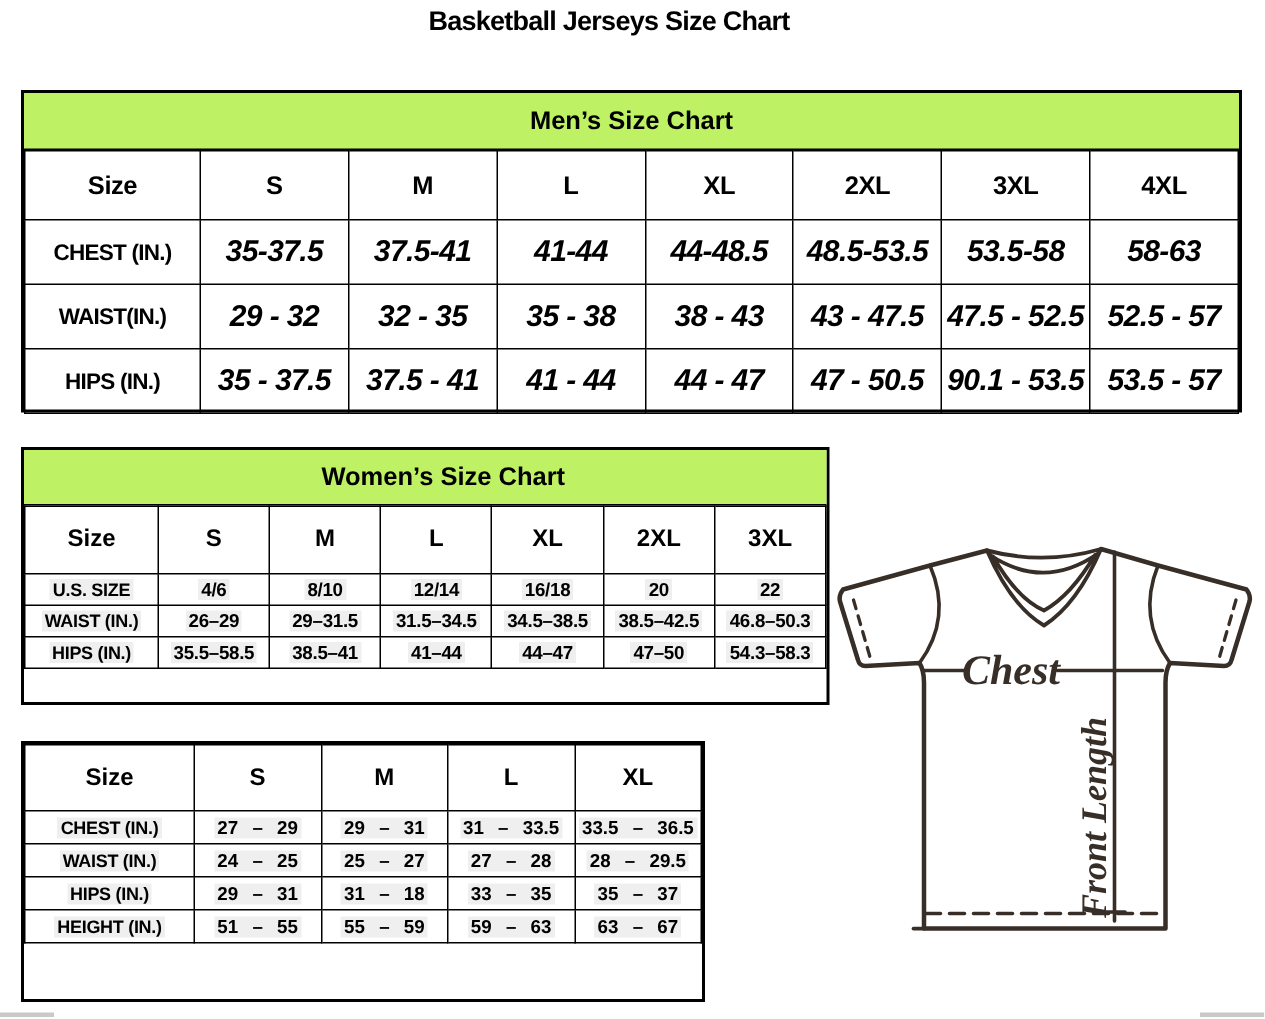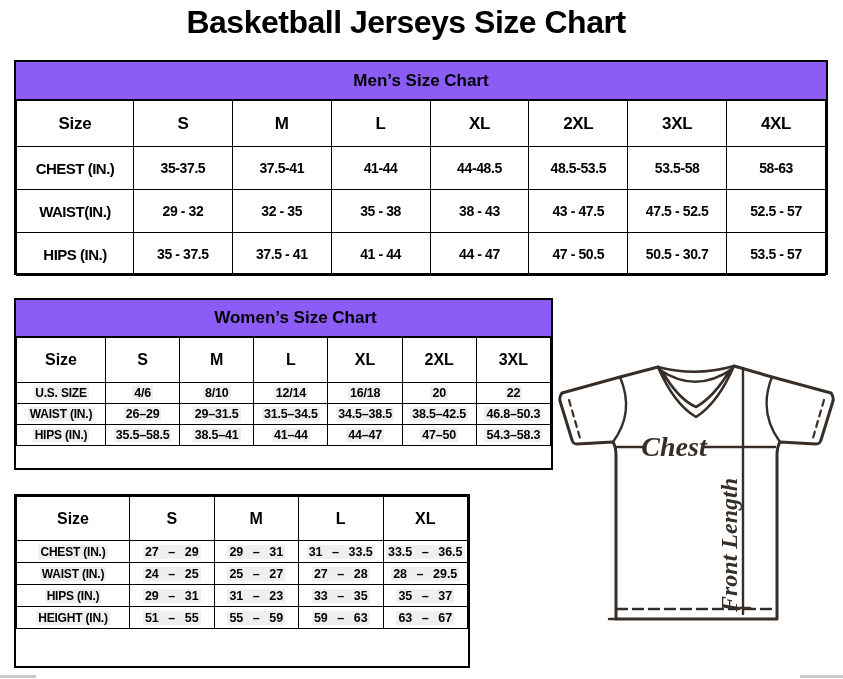--- a/index.html
+++ b/index.html
@@ -1,32 +1,32 @@
 <!DOCTYPE html>
 <html><head>
 <meta charset="utf-8">
 <style>
   html,body{margin:0;padding:0;background:#fff;}
   .screen{position:relative;width:843px;height:679px;background:#ffffff;overflow:hidden;
           font-family:"Liberation Sans",sans-serif;color:#000;}
   .page-title{position:absolute;top:4px;left:0;width:812px;text-align:center;
-              font-size:32px;font-weight:bold;letter-spacing:-0.5px;}
+              font-size:18px;font-weight:bold;letter-spacing:-0.5px;}
   .size-chart{position:absolute;border:2px solid #000;background:#fff;box-sizing:border-box;}
-  .band{background:#8b5cf6;border-bottom:1px solid #000;text-align:center;
+  .band{background:#bef264;border-bottom:1px solid #000;text-align:center;
         font-weight:bold;font-size:17px;display:flex;align-items:center;justify-content:center;}
   table{border-collapse:collapse;width:100%;table-layout:fixed;}
   th,td{border:1px solid #000;text-align:center;vertical-align:middle;
         font-weight:bold;padding:0;overflow:hidden;white-space:nowrap;}
   
   .men{left:14px;top:60px;width:814px;height:215px;}
   .men .band{height:37px;}
   .men col.label{width:117px;}
   .men thead th{height:45px;font-size:17px;letter-spacing:-0.3px;}
   .men tbody th{height:42px;font-size:15px;letter-spacing:-0.5px;}
-  .men tbody td{font-size:14px;letter-spacing:-0.4px;}
+  .men tbody td{font-size:20px;letter-spacing:-0.4px;font-style:italic;}
   
   .women{left:14px;top:298px;width:539px;height:172px;}
   .women .band{height:36px;padding-left:24px;}
   .women col.label{width:89px;}
   .women thead th{height:44px;font-size:16px;}
   .women tbody tr{height:21px;}
   .women tbody th{font-size:12px;letter-spacing:-0.2px;}
   .women tbody td{font-size:12.5px;letter-spacing:-0.2px;}
   
   .youth{left:14px;top:494px;width:456px;height:174px;}
@@ -97,21 +97,21 @@
             <td><span class="hl">47.5 - 52.5</span></td>
             <td><span class="hl">52.5 - 57</span></td>
           </tr>
           <tr>
             <th><span class="hl">HIPS (IN.)</span></th>
             <td><span class="hl">35 - 37.5</span></td>
             <td><span class="hl">37.5 - 41</span></td>
             <td><span class="hl">41 - 44</span></td>
             <td><span class="hl">44 - 47</span></td>
             <td><span class="hl">47 - 50.5</span></td>
-            <td><span class="hl">50.5 - 30.7</span></td>
+            <td><span class="hl">90.1 - 53.5</span></td>
             <td><span class="hl">53.5 - 57</span></td>
           </tr>
         </tbody>
       </table>
   </div>
 
   <div class="size-chart women">
     <div class="band">Women’s Size Chart</div>
     <table>
         <colgroup>
@@ -195,21 +195,21 @@
           <tr>
             <th><span class="hl">WAIST (IN.)</span></th>
             <td><span class="hl">24 – 25</span></td>
             <td><span class="hl">25 – 27</span></td>
             <td><span class="hl">27 – 28</span></td>
             <td><span class="hl">28 – 29.5</span></td>
           </tr>
           <tr>
             <th><span class="hl">HIPS (IN.)</span></th>
             <td><span class="hl">29 – 31</span></td>
-            <td><span class="hl">31 – 23</span></td>
+            <td><span class="hl">31 – 18</span></td>
             <td><span class="hl">33 – 35</span></td>
             <td><span class="hl">35 – 37</span></td>
           </tr>
           <tr>
             <th><span class="hl">HEIGHT (IN.)</span></th>
             <td><span class="hl">51 – 55</span></td>
             <td><span class="hl">55 – 59</span></td>
             <td><span class="hl">59 – 63</span></td>
             <td><span class="hl">63 – 67</span></td>
           </tr>

